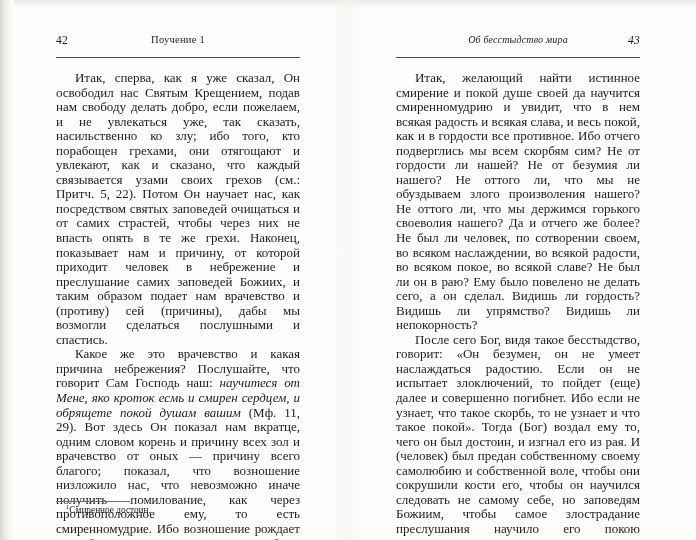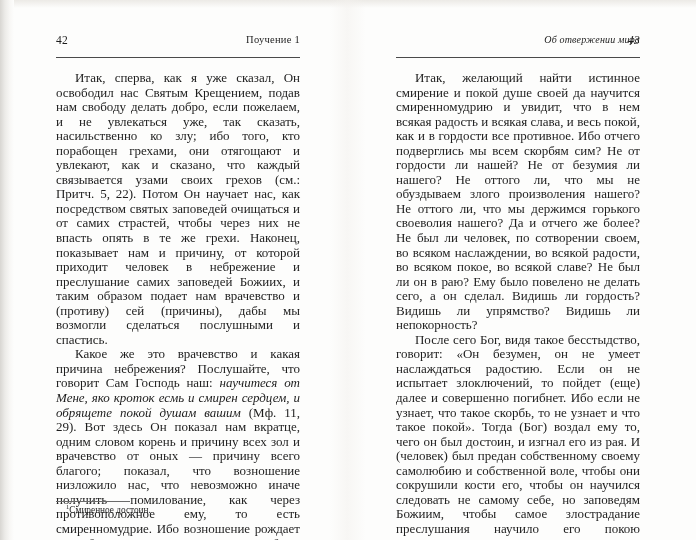--- a/index.html
+++ b/index.html
@@ -74,21 +74,21 @@
     position: absolute;
     top: 0;
     font-size: 11.5px;
     letter-spacing: .2px;
   }
   .page-left  .running-head .folio { left: 0; }
   .page-right .running-head .folio { right: 0; font-style: italic; }
 
   .running-head .title {
     display: block;
-    text-align: right;
+    text-align: center;
     font-size: 10.5px;
   }
   .page-left  .running-head .title { letter-spacing: .25px; }
   .page-right .running-head .title {
     font-style: italic;
     letter-spacing: .15px;
     font-size: 10px;
   }
 
   .head-rule {
@@ -166,21 +166,21 @@
       <div class="footnote-rule"></div>
       <p class="footnote-text"><sup>1</sup><span>Смиренное достоин.</span></p>
     </div>
 
   </div>
 
   <div class="page page-right">
 
     <div class="running-head">
       <span class="folio">43</span>
-      <span class="title">Об отвержении мира</span>
+      <span class="title">Об бесстыдство мира</span>
     </div>
     <div class="head-rule"></div>
 
     <div class="body-text">
 
       <p>Итак, желающий найти истинное смирение и покой душе своей да научится смиренномудрию и увидит, что в нем всякая радость и всякая слава, и весь покой, как и в гордости все противное. Ибо отчего подверглись мы всем скорбям сим? Не от гордости ли нашей? Не от безумия ли нашего? Не оттого ли, что мы не обуздываем злого произволения нашего? Не оттого ли, что мы держимся горького своеволия нашего? Да и отчего же более? Не был ли человек, по сотворении своем, во всяком наслаждении, во всякой радости, во всяком покое, во всякой славе? Не был ли он в раю? Ему было повелено не делать сего, а он сделал. Видишь ли гордость? Видишь ли упрямство? Видишь ли непокорность?</p>
 
       <p><span>После сего Бог, видя такое бесстыдство, говорит: «Он безумен, он не умеет наслаждаться радостию. Если он не испытает злоключений, то пойдет (еще) далее и совершенно погибнет. Ибо если не узнает, что такое скорбь, то не узнает и что такое покой». Тогда (Бог) воздал ему то, чего он был достоин, и изгнал его из рая. И (человек) был предан собственному своему самолюбию и собственной воле, чтобы они сокрушили кости его, чтобы он научился следовать не самому себе, но заповедям Божиим, чтобы самое злострадание преслушания научило его покою послушания, как сказано у пророка: </span><i>Накажет тя отступление твое</i><span> (Иер. 2, 19).</span></p>
 
       <p><span>Однако благость Божия, как я часто говорил, не презрела своего создания, но опять увещевает, опять призывает: </span></p>

